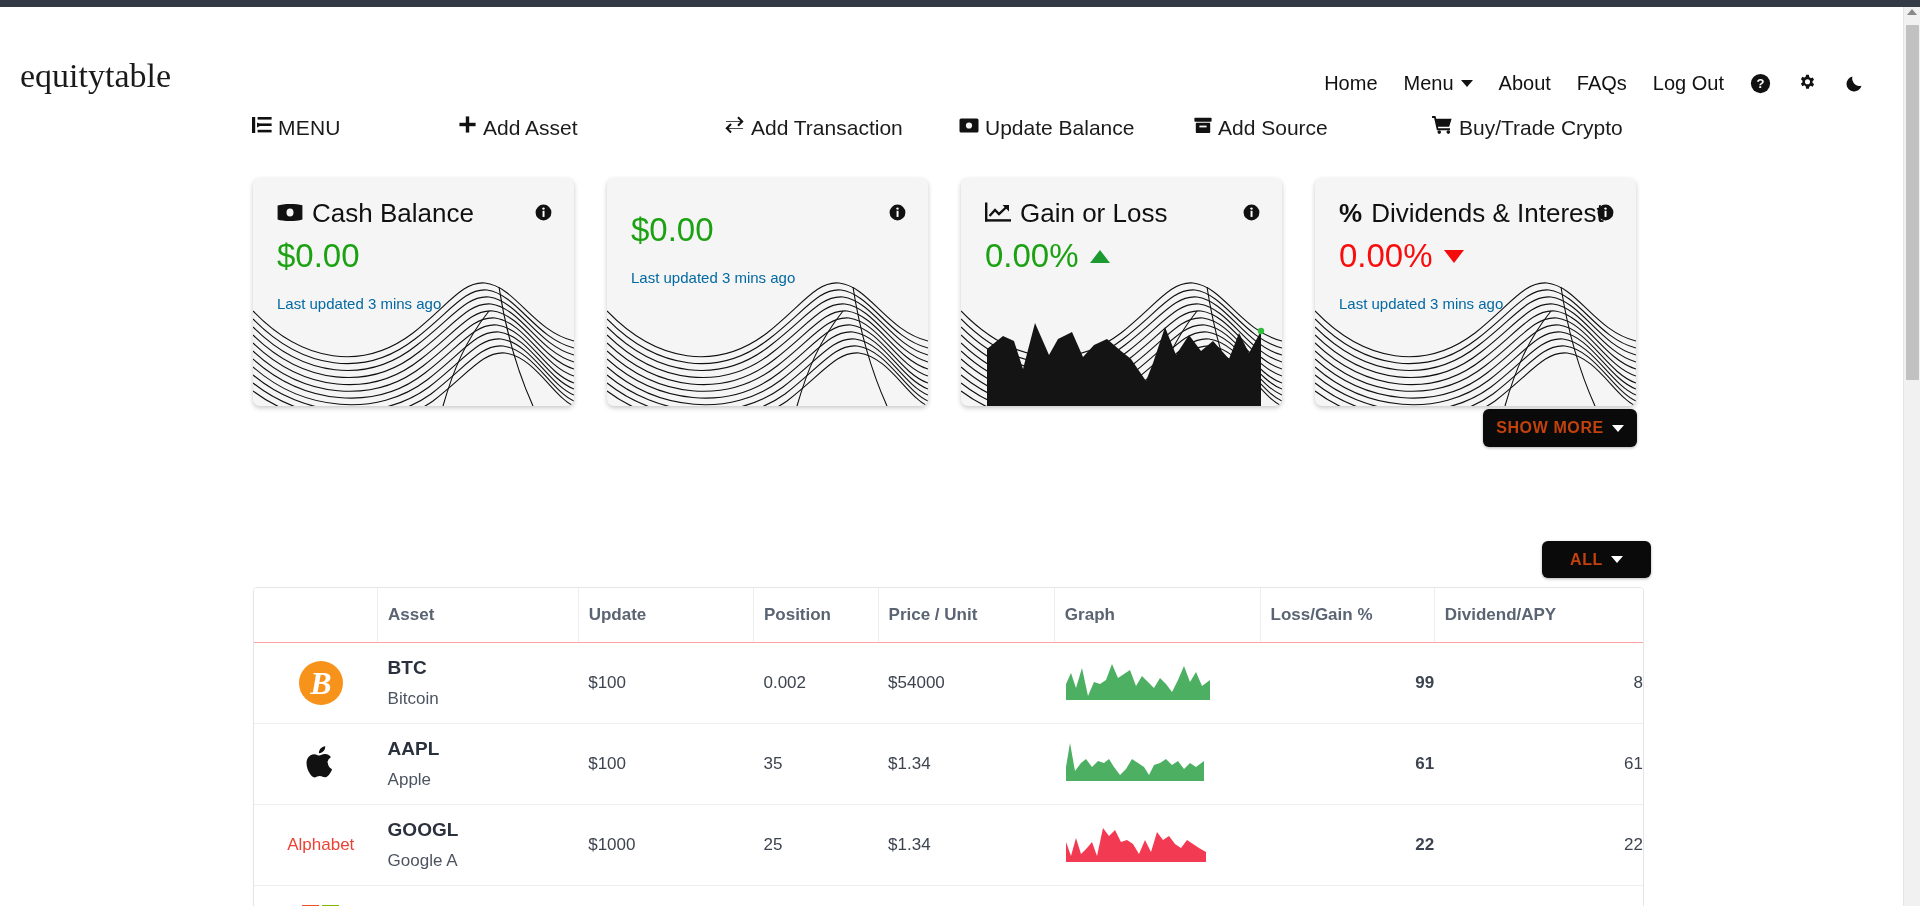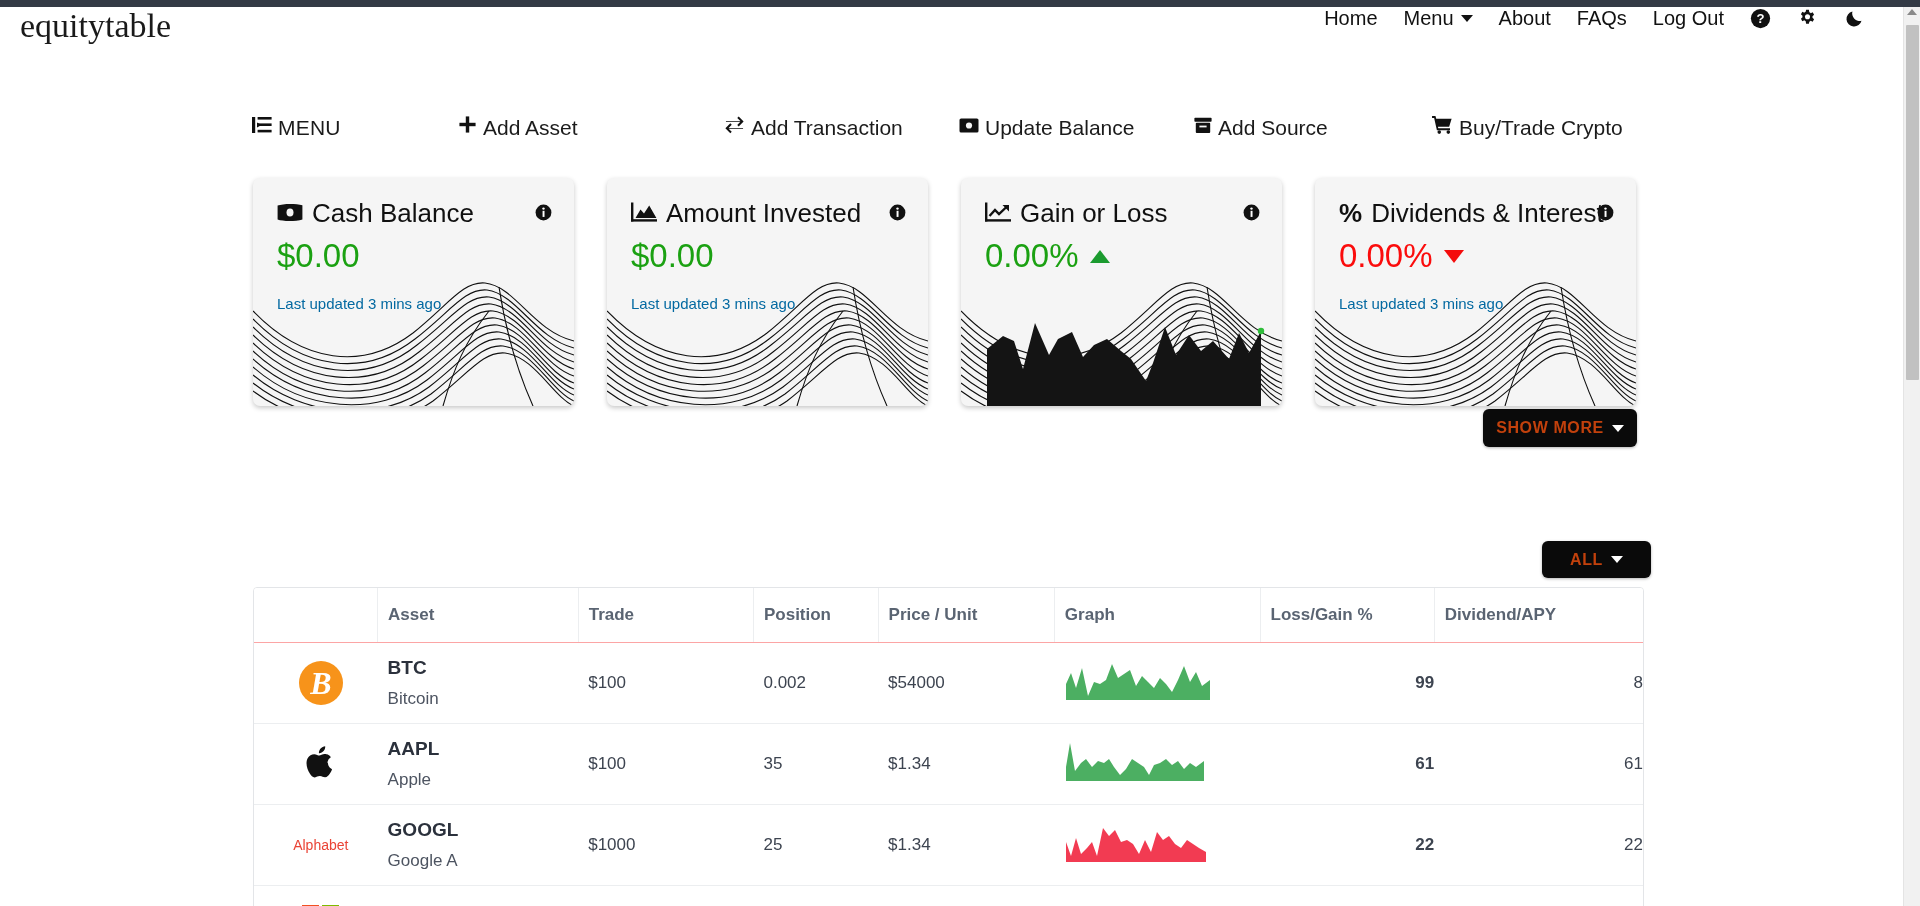--- a/index.html
+++ b/index.html
@@ -19,24 +19,24 @@
 
   
   .top-strip {
     position: absolute; top: 0; left: 0;
     width: 1920px; height: 7px;
     background: #333a45;
   }
 
   
   .navbar {
-    position: absolute; top: 7px; left: 0;
+    position: absolute; top: 23px; left: 0;
     width: 1903px; height: 72px;
     background: #ffffff;
-    display: flex; align-items: flex-start;
+    display: flex; align-items: flex-end;
   }
   .brand {
     margin-left: 20px;
     font-family: "Liberation Serif", serif;
     font-size: 34px;
     color: #1a1a1a;
     letter-spacing: 0px;
     white-space: nowrap;
   }
   .nav-right {
@@ -245,21 +245,21 @@
   .logo-btc {
     width: 44px; height: 44px; border-radius: 50%;
     background: #f7931a;
     display: inline-flex; align-items: center; justify-content: center;
     color: #ffffff; font-family: "Liberation Serif", serif;
     font-size: 32px; font-weight: bold; font-style: italic;
     line-height: 1;
   }
   .logo-apple { display: inline-block; }
   .logo-alphabet {
-    color: #ea4335; font-size: 14px;
+    color: #ea4335; font-size: 17px;
     font-family: "Liberation Sans", sans-serif;
   }
   .logo-msft {
     display: inline-grid;
     grid-template-columns: 17px 17px;
     grid-template-rows: 17px 17px;
     gap: 3px;
   }
   .logo-msft i { display: block; }
   .ms-r { background: #f25022; }
@@ -473,30 +473,20 @@
         </g>
       </svg>
       <span class="card-info">
         <svg width="17" height="17" viewBox="0 0 20 20">
           <circle cx="10" cy="10" r="9.3" fill="#111"></circle>
           <rect x="8.9" y="8" width="2.3" height="7.2" fill="#fff"></rect>
           <circle cx="10" cy="5.4" r="1.4" fill="#fff"></circle>
         </svg>
       </span>
       <div class="card-inner">
-        <div class="card-title">
-          <span>
-            <svg width="26" height="20" viewBox="0 0 26 20" fill="#111">
-              <rect x="0" y="0.5" width="2.4" height="19"></rect>
-              <rect x="0" y="17.2" width="26" height="2.4"></rect>
-              <path d="M4.5 16 L9.5 7.5 L13 11.5 L18.2 3.5 L25.4 16 Z"></path>
-            </svg>
-          </span>
-          <span>Amount Invested</span>
-        </div>
         <div class="card-value">
           <span class="val-green">$0.00</span>
         </div>
         <div class="card-sub">Last updated 3 mins ago</div>
       </div>
     </div>
 
     <div class="card">
       <svg class="card-wave" viewBox="0 0 321 135" preserveAspectRatio="none">
         <g fill="none" stroke="#101010" stroke-width="1.1">
@@ -605,21 +595,21 @@
           <col class="c-pos">
         <col class="c-price">
           <col class="c-graph">
           <col class="c-lg">
           <col class="c-div">
       </colgroup>
       <thead>
         <tr>
           <th></th>
           <th>Asset</th>
-          <th>Trade</th>
+          <th>Update</th>
           <th>Position</th>
           <th>Price / Unit</th>
           <th>Graph</th>
           <th>Loss/Gain %</th>
           <th>Dividend/APY</th>
         </tr>
       </thead>
       <tbody>
 
         <tr>

